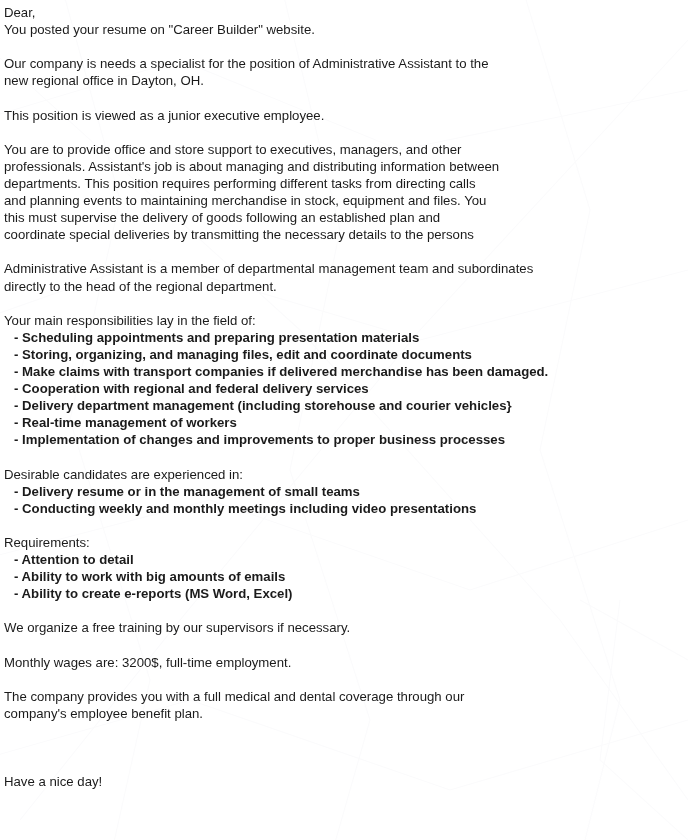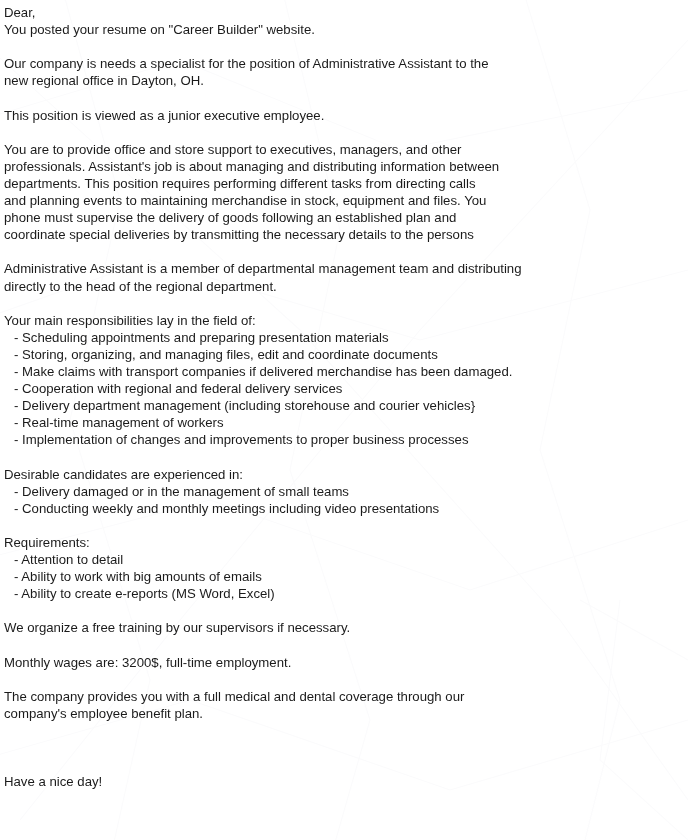--- a/index.html
+++ b/index.html
@@ -43,20 +43,21 @@
 
   .line {
     white-space: pre;
     margin: 0;
     padding: 0;
     min-height: 17.1px;
   }
 
   .bullet {
     padding-left: 10px;
+    font-weight: bold;
   }
 
   .spacer {
     height: 17.1px;
   }
 </style>
 </head>
 <body>
 
 <svg id="watermark" viewBox="0 0 688 840" preserveAspectRatio="none" aria-hidden="true">
@@ -95,49 +96,49 @@
     <div class="line">This position is viewed as a junior executive employee.</div>
   </div>
 
   <div class="spacer"></div>
 
   <div class="block">
     <div class="line">You are to provide office and store support to executives, managers, and other</div>
     <div class="line">professionals. Assistant's job is about managing and distributing information between</div>
     <div class="line">departments. This position requires performing different tasks from directing calls</div>
     <div class="line">and planning events to maintaining merchandise in stock, equipment and files. You</div>
-    <div class="line">phone must supervise the delivery of goods following an established plan and</div>
+    <div class="line">this must supervise the delivery of goods following an established plan and</div>
     <div class="line">coordinate special deliveries by transmitting the necessary details to the persons</div>
   </div>
 
   <div class="spacer"></div>
 
   <div class="block">
-    <div class="line">Administrative Assistant is a member of departmental management team and distributing</div>
+    <div class="line">Administrative Assistant is a member of departmental management team and subordinates</div>
     <div class="line">directly to the head of the regional department.</div>
   </div>
 
   <div class="spacer"></div>
 
   <div class="block">
     <div class="line">Your main responsibilities lay in the field of:</div>
     <div class="line bullet">- Scheduling appointments and preparing presentation materials</div>
     <div class="line bullet">- Storing, organizing, and managing files, edit and coordinate documents</div>
     <div class="line bullet">- Make claims with transport companies if delivered merchandise has been damaged.</div>
     <div class="line bullet">- Cooperation with regional and federal delivery services</div>
     <div class="line bullet">- Delivery department management (including storehouse and courier vehicles}</div>
     <div class="line bullet">- Real-time management of workers</div>
     <div class="line bullet">- Implementation of changes and improvements to proper business processes</div>
   </div>
 
   <div class="spacer"></div>
 
   <div class="block">
     <div class="line">Desirable candidates are experienced in:</div>
-    <div class="line bullet">- Delivery damaged or in the management of small teams</div>
+    <div class="line bullet">- Delivery resume or in the management of small teams</div>
     <div class="line bullet">- Conducting weekly and monthly meetings including video presentations</div>
   </div>
 
   <div class="spacer"></div>
 
   <div class="block">
     <div class="line">Requirements:</div>
     <div class="line bullet">- Attention to detail</div>
     <div class="line bullet">- Ability to work with big amounts of emails</div>
     <div class="line bullet">- Ability to create e-reports (MS Word, Excel)</div>

